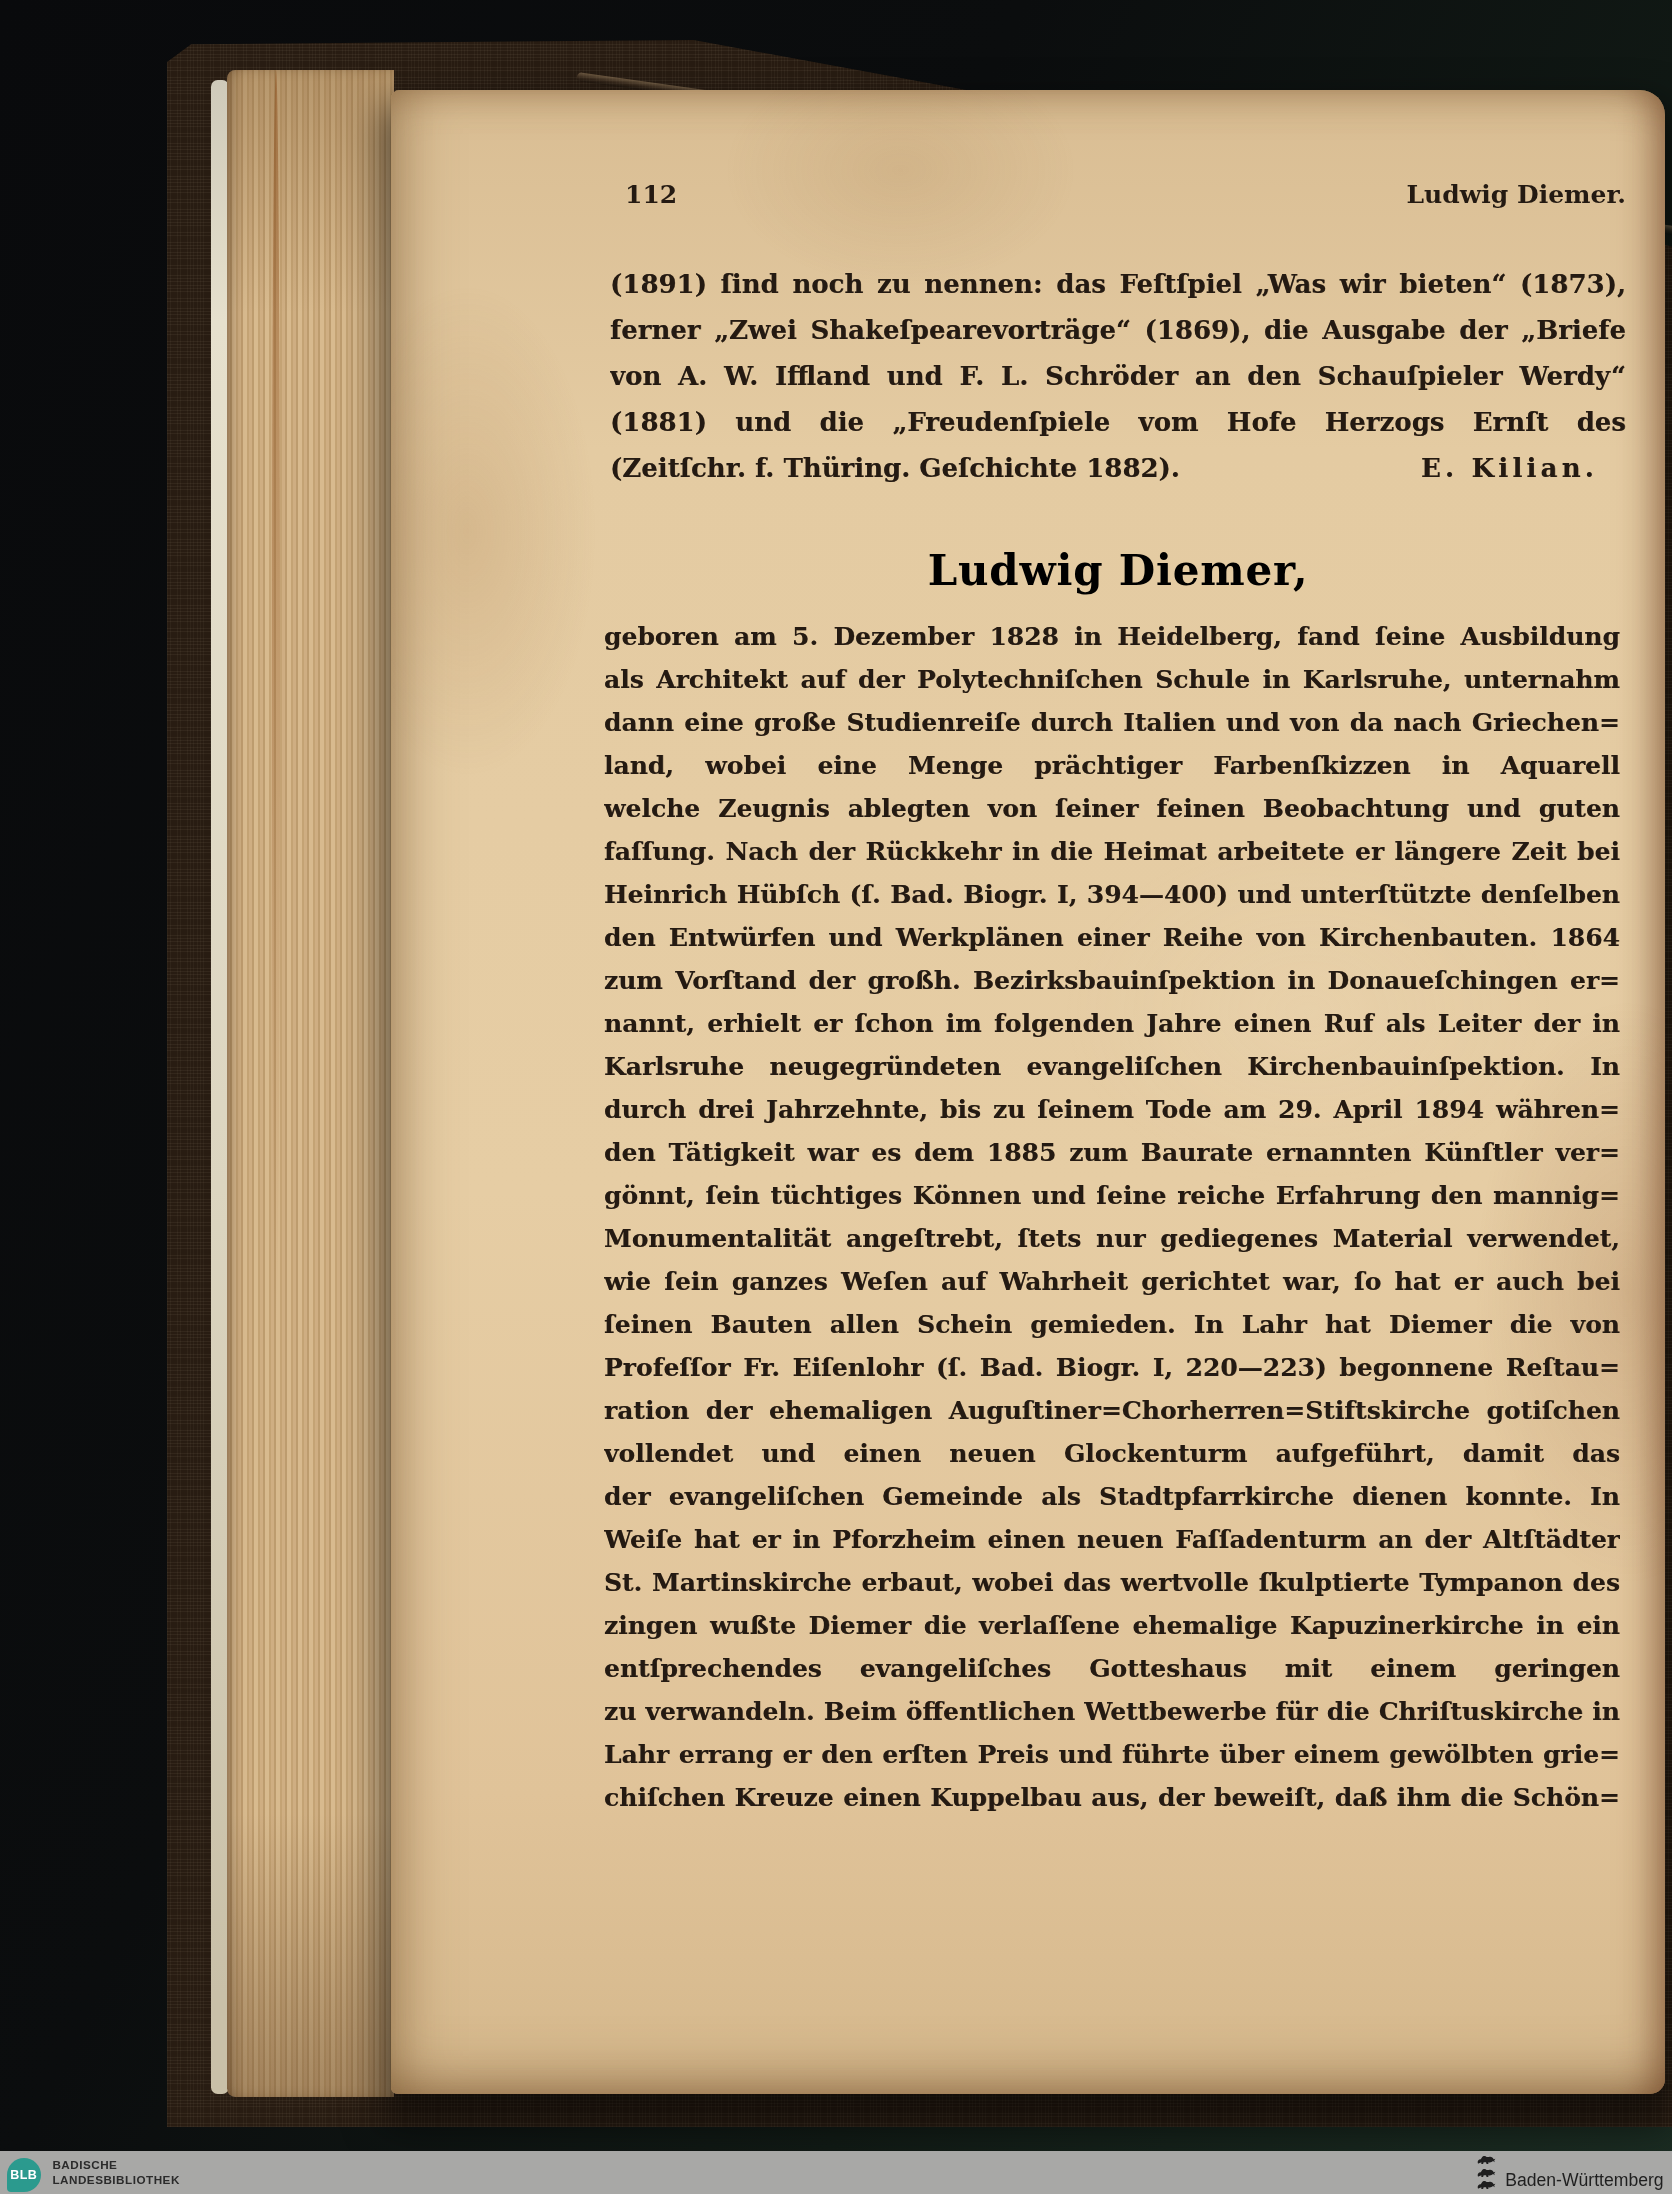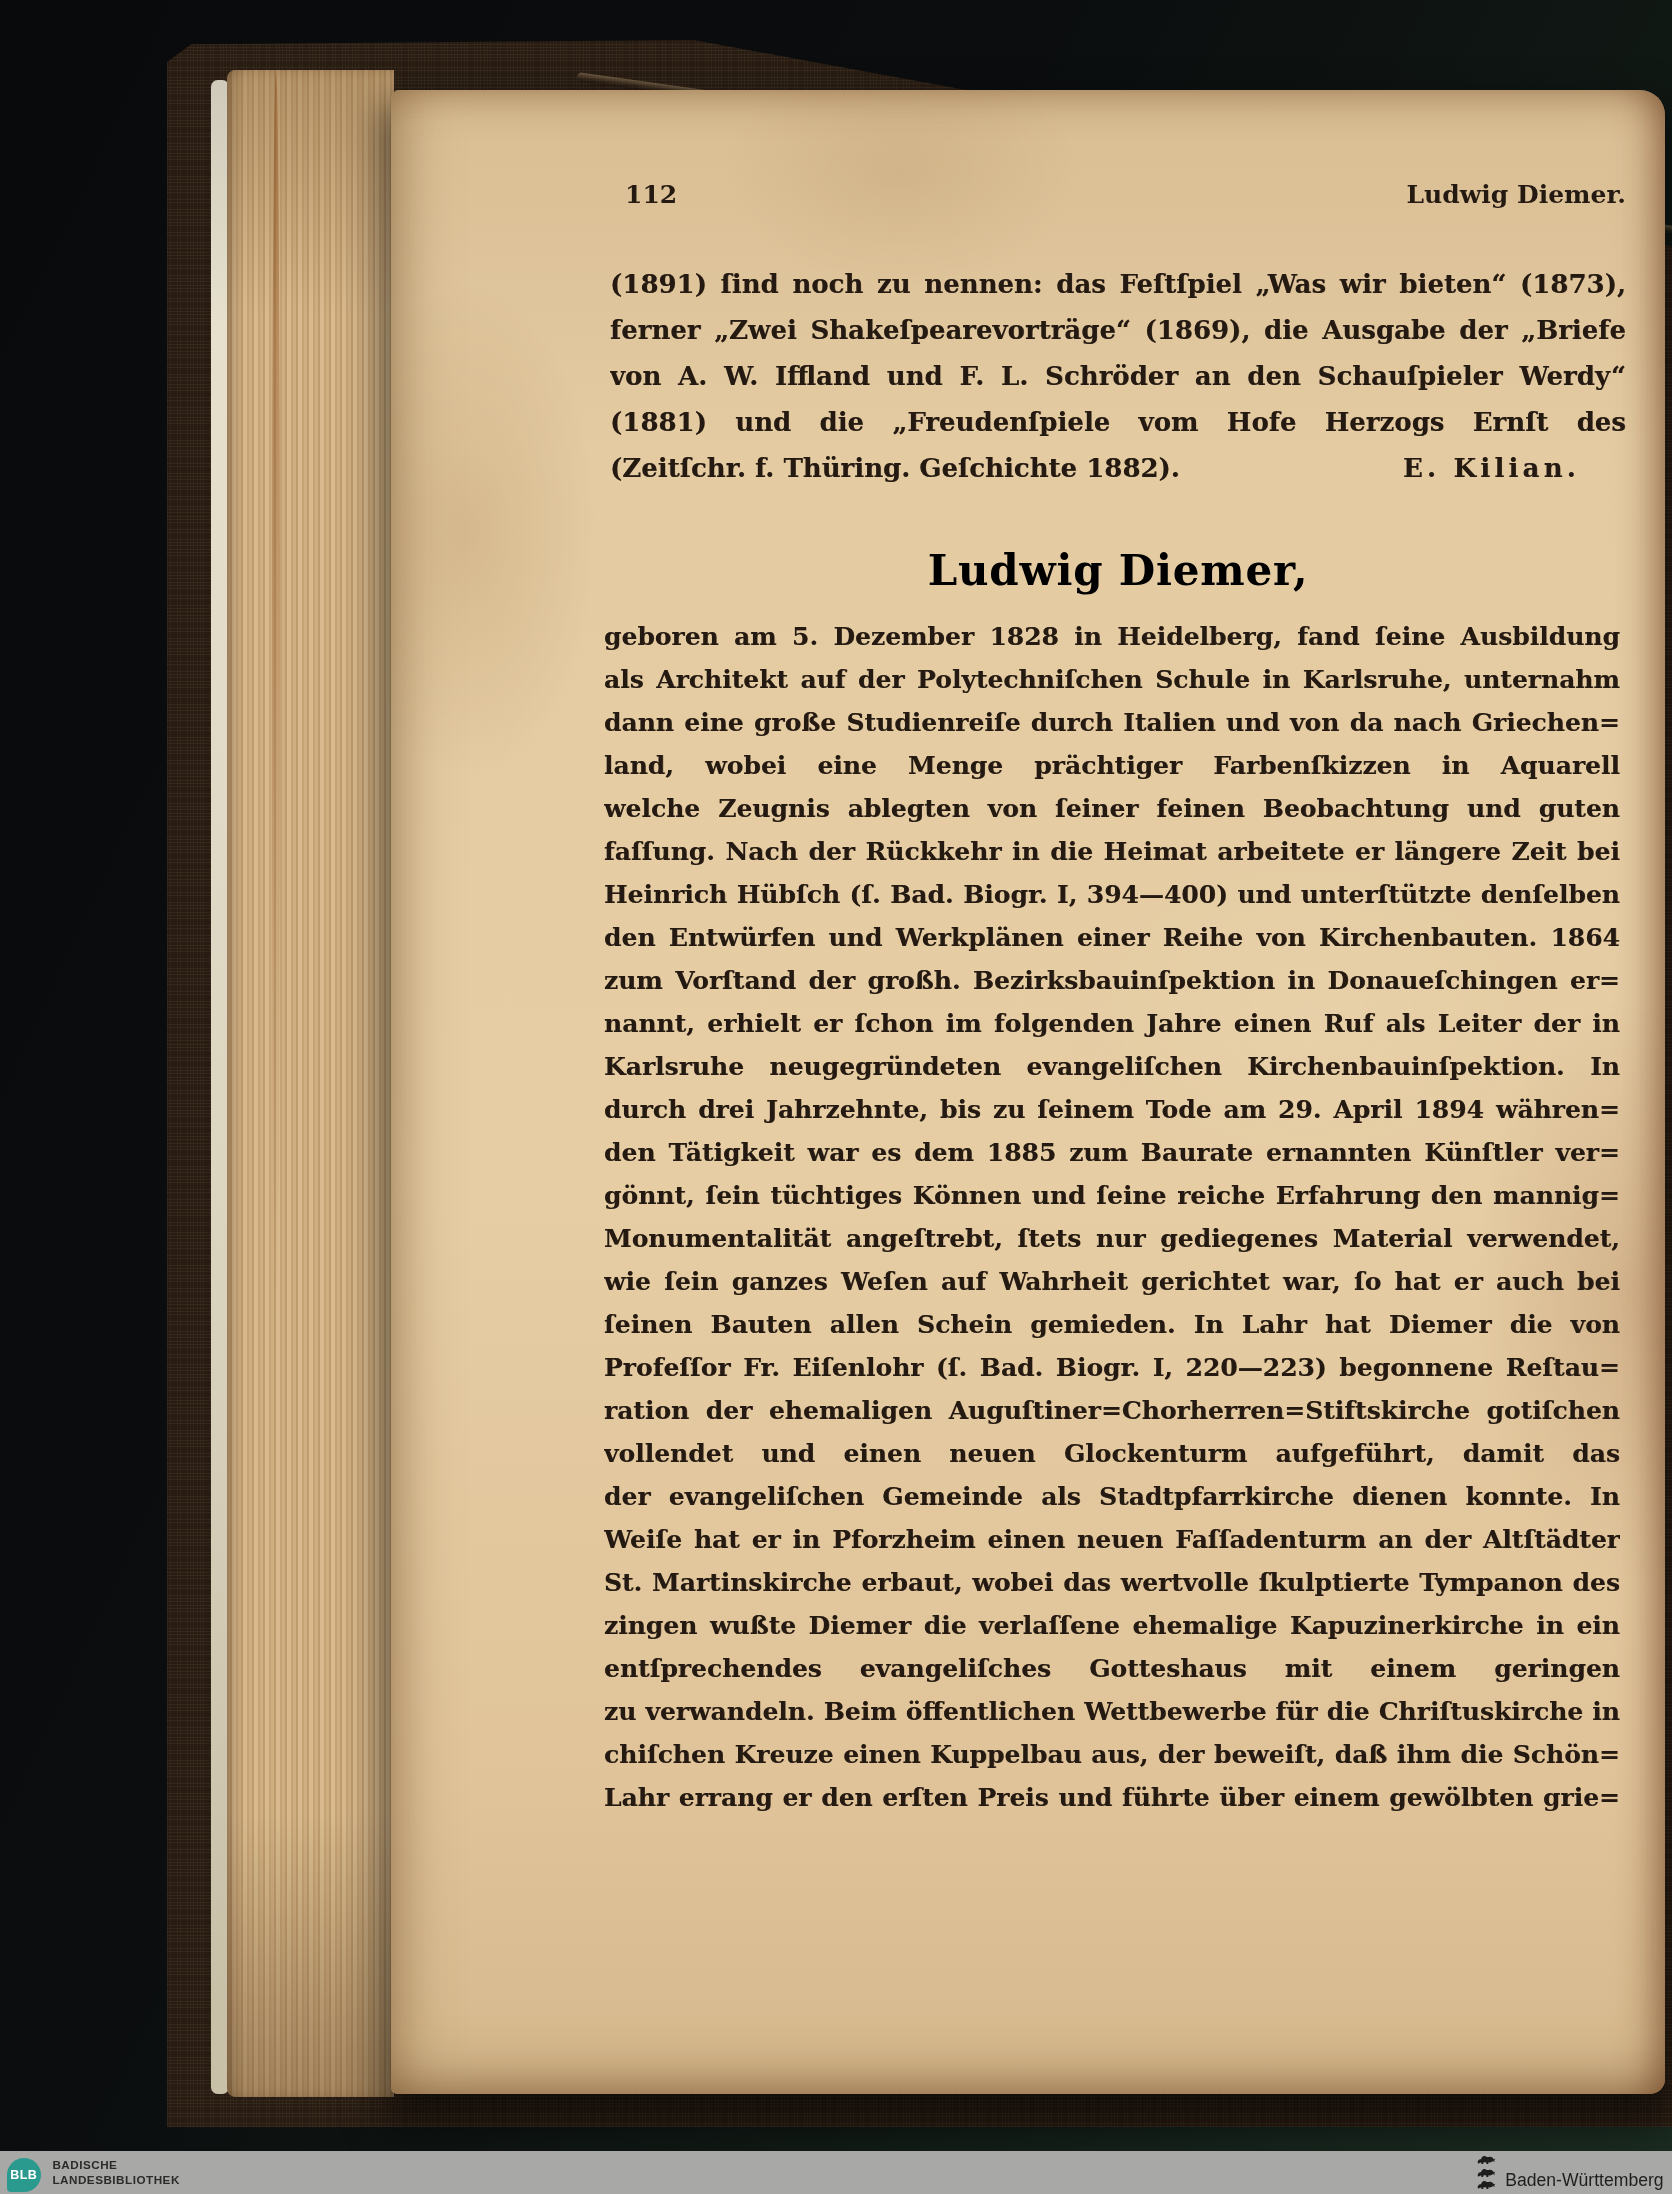--- a/index.html
+++ b/index.html
@@ -47,21 +47,21 @@
     text-shadow:0.3px 0.3px 0.4px rgba(35,20,8,.5);}
   .header-row{position:absolute;left:219px;top:82px;width:1016px;height:46px;
     font-size:25px;line-height:46px;color:#241a12;font-weight:bold;text-align:right;}
   .pagenum{position:absolute;left:15px;top:0;}
   .intro{position:absolute;left:219px;top:171px;width:1016px;}
   .line{overflow:hidden;}
   .l55{height:46px;line-height:46px;font-size:26px;}
   .l51{height:43px;line-height:43px;font-size:25px;}
   .jline{text-align:justify;text-align-last:justify;}
   .closing-row{display:flex;justify-content:space-between;align-items:flex-end;}
-  .signature{letter-spacing:4.2px;margin-right:46px;}
+  .signature{letter-spacing:4.2px;margin-right:28px;}
   .section-heading{position:absolute;left:219px;top:445px;width:1016px;height:72px;
     text-align:center;font-size:42px;line-height:72px;font-weight:bold;letter-spacing:0.8px;}
   .bodytext{position:absolute;left:213px;top:525px;width:1016px;}
   
   .footer-bar{position:absolute;left:0;bottom:0;width:1672px;height:43px;background:#a8a8a6;
     display:flex;align-items:center;justify-content:space-between;
     font-family:"Liberation Sans",sans-serif;}
   .footer-left{display:flex;align-items:center;gap:11.7px;padding-left:6.7px;}
   .blb-logo{width:34px;height:34px;margin-top:5px;border-radius:50% 50% 50% 12%;
     background:#2b9a8e;display:flex;align-items:center;justify-content:center;
@@ -129,22 +129,22 @@
           <div class="line l51 jline">ſeinen Bauten allen Schein gemieden.  In Lahr hat Diemer die von</div>
           <div class="line l51 jline">Profeſſor Fr. Eiſenlohr (ſ. Bad. Biogr. I, 220—223) begonnene Reſtau=</div>
           <div class="line l51 jline">ration der ehemaligen Auguſtiner=Chorherren=Stiftskirche gotiſchen Stils</div>
           <div class="line l51 jline">vollendet und einen neuen Glockenturm aufgeführt, damit das Gotteshaus</div>
           <div class="line l51 jline">der evangeliſchen Gemeinde als Stadtpfarrkirche dienen konnte.  In gleicher</div>
           <div class="line l51 jline">Weiſe hat er in Pforzheim einen neuen Faſſadenturm an der Altſtädter</div>
           <div class="line l51 jline">St. Martinskirche erbaut, wobei das wertvolle ſkulptierte Tympanon des</div>
           <div class="line l51 jline">zingen wußte Diemer die verlaſſene ehemalige Kapuzinerkirche in ein zweck=</div>
           <div class="line l51 jline">entſprechendes evangeliſches Gotteshaus mit einem geringen Geldaufwande</div>
           <div class="line l51 jline">zu verwandeln.  Beim öffentlichen Wettbewerbe für die Chriſtuskirche in</div>
+          <div class="line l51 jline">Lahr errang er den erſten Preis und führte über einem gewölbten grie=</div>
           <div class="line l51 jline">chiſchen Kreuze einen Kuppelbau aus, der beweiſt, daß ihm die Schön=</div>
-          <div class="line l51 jline">Lahr errang er den erſten Preis und führte über einem gewölbten grie=</div>
         </div>
     </div>
 
   </div>
 
   <div class="footer-bar">
     <div class="footer-left">
       <div class="blb-logo">
         <span>BLB</span>
       </div>

